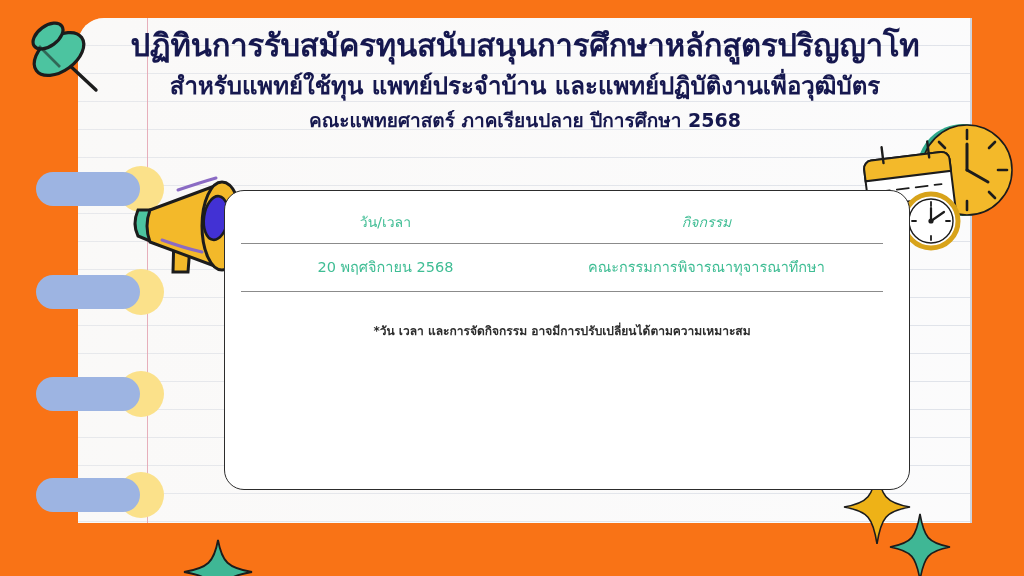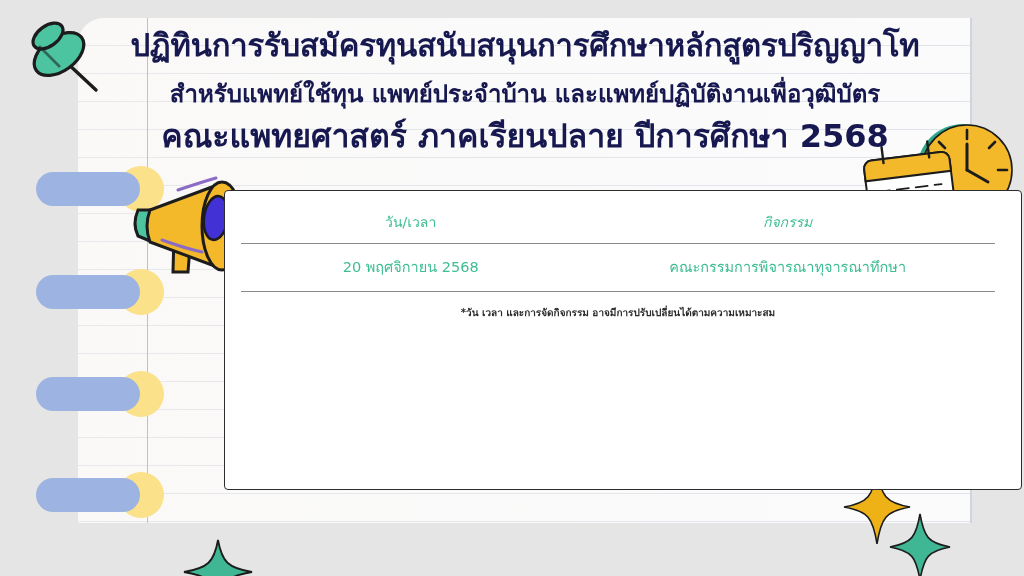--- a/index.html
+++ b/index.html
@@ -14,21 +14,21 @@
     font-family: "DejaVu Sans", "Liberation Sans", sans-serif;
     background: #7b8896;
     position: relative;
   }
 
   #stage {
     position: absolute;
     inset: 0;
     width: 1024px;
     height: 576px;
-    background: #e5e5e5;
+    background: #f97316;
     overflow: hidden;
   }
 
   
   .paper {
     position: absolute;
     left: 78px;
     top: 18px;
     width: 894px;
     height: 505px;
@@ -154,41 +154,41 @@
     font-size: 31px;
     font-weight: bold;
     line-height: 1.25;
     letter-spacing: -.2px;
     padding: 0 14px;
   }
   .title-sub1 {
     font-size: 24px;
     font-weight: bold;
     line-height: 1.3;
-    margin-top: 14px;
+    margin-top: 6px;
     padding: 0 14px;
   }
   .title-sub2 {
-    font-size: 32px;
+    font-size: 19px;
     font-weight: bold;
     line-height: 1.3;
     margin-top: 6px;
     padding: 0 14px;
   }
 
   
   .card {
     position: absolute;
     left: 224px;
     top: 190px;
-    width: 798px;
+    width: 686px;
     height: 300px;
     background: #ffffff;
     border: 1.6px solid #2c2c2c;
-    border-radius: 4px;
+    border-radius: 20px;
     z-index: 9;
     padding: 14px 26px 10px 16px;
   }
 
   table.schedule {
     width: 100%;
     border-collapse: collapse;
     table-layout: fixed;
   }
   table.schedule th {
@@ -207,23 +207,23 @@
     text-align: center;
     padding: 13px 4px;
     border-bottom: 1.2px solid #8b8b8b;
     vertical-align: middle;
     line-height: 1.45;
   }
   table.schedule tr:last-child td { border-bottom: 1.2px solid #8b8b8b; }
 
   .footnote {
     text-align: center;
-    font-size: 10px;
+    font-size: 12px;
     color: #2b2b2b;
-    margin-top: 13px;
+    margin-top: 29px;
     font-weight: bold;
   }
 </style>
 </head>
 <body>
 
 <div id="stage">
 
   <div class="paper">
     <div class="paper-lines"></div>

